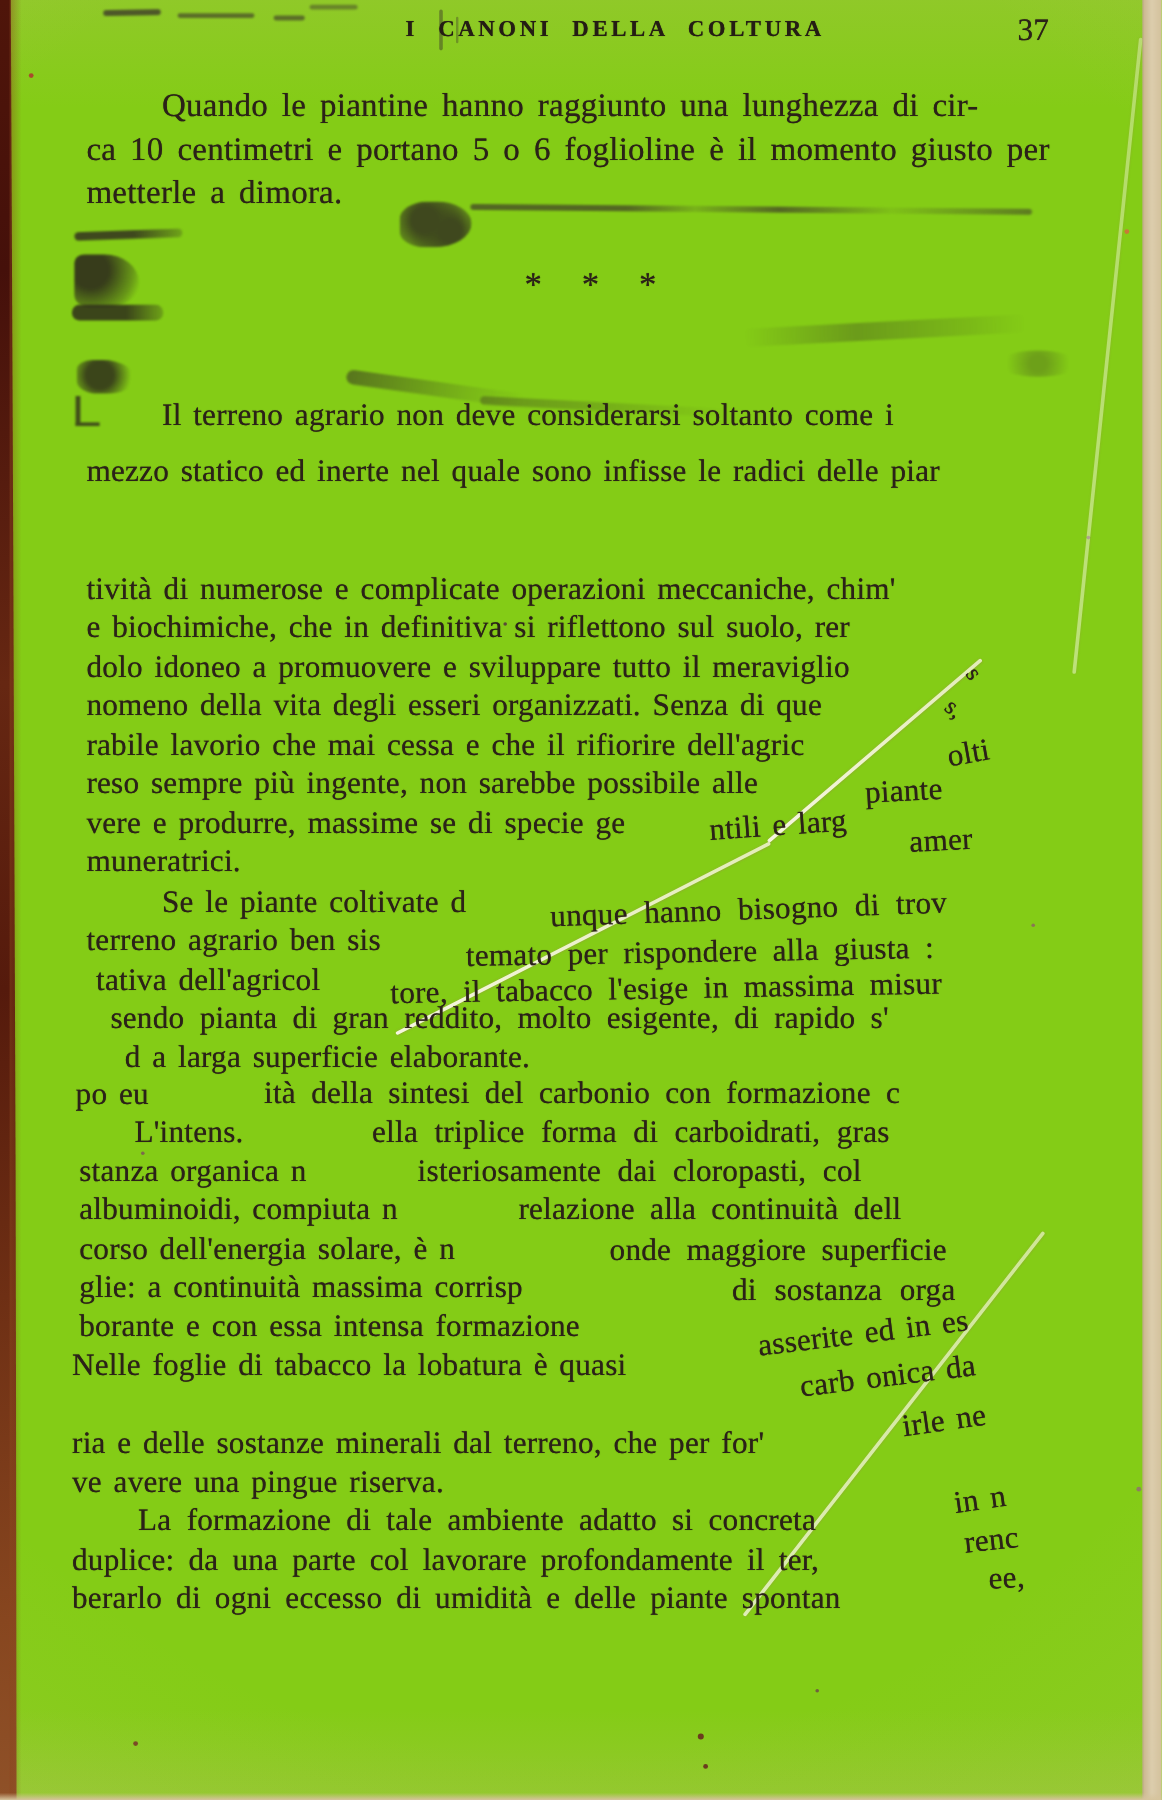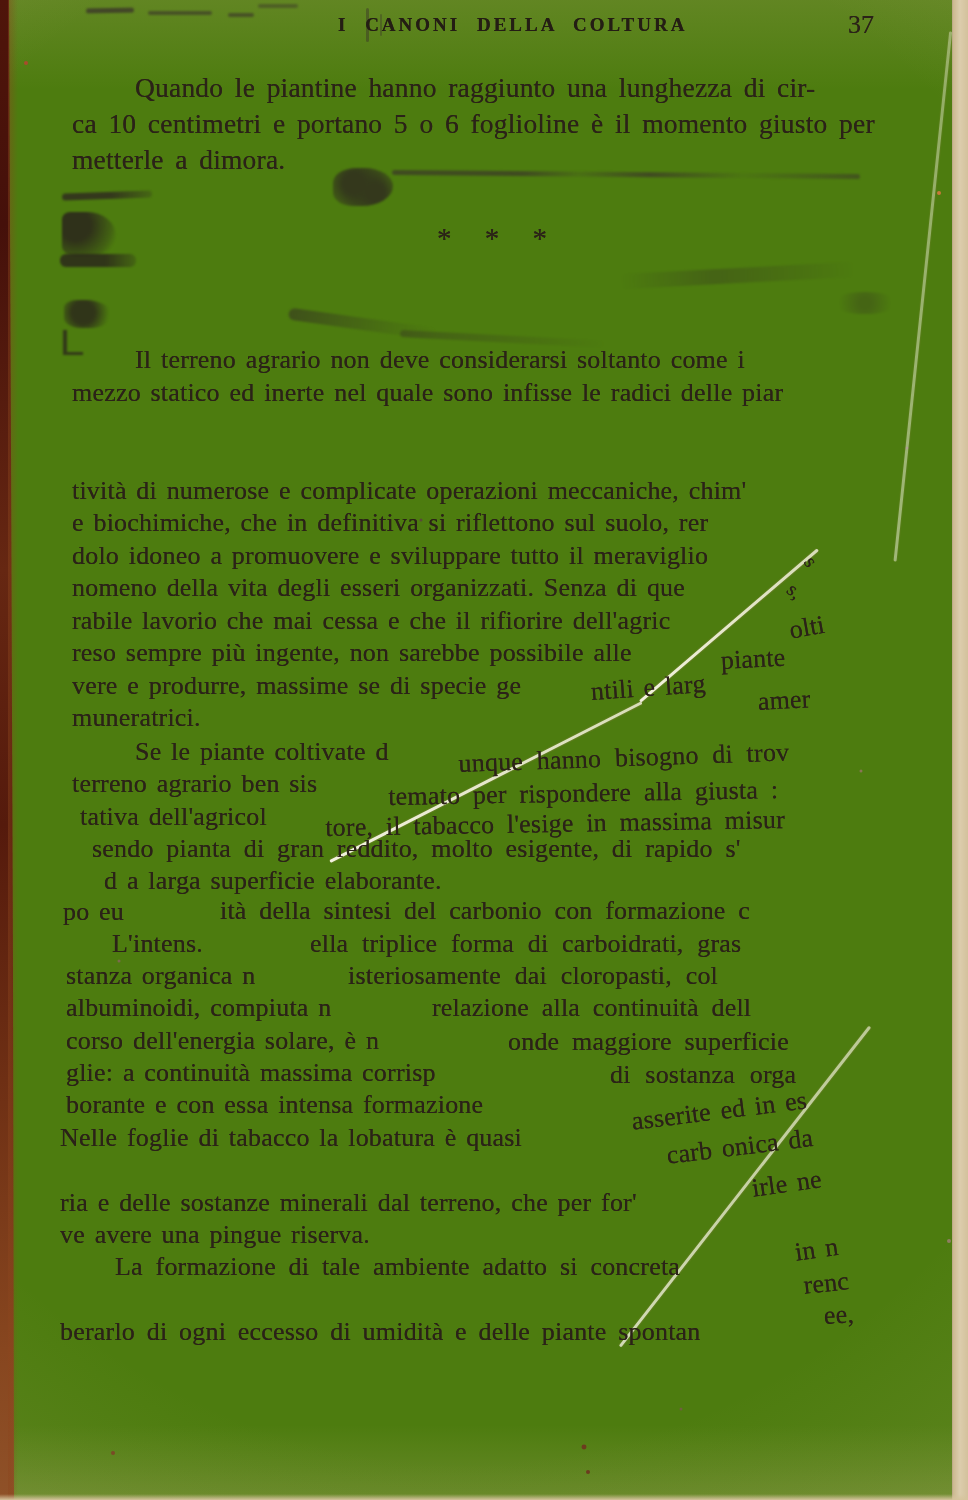--- a/index.html
+++ b/index.html
@@ -1,21 +1,21 @@
 <!DOCTYPE html>
 <html><head>
 <meta charset="utf-8">
 <style>
   html,body{margin:0;padding:0;}
   body{
     width:968px;height:1500px;overflow:hidden;
     background:#f2ecd4;
     font-family:"Liberation Serif", serif;
   }
-  #page{position:relative;width:968px;height:1500px;background:#4d7c0f;}
+  #page{position:relative;width:968px;height:1500px;background:#84cc16;}
 
   
   #vignette{position:absolute;inset:0;pointer-events:none;
     background:
       radial-gradient(130% 95% at 48% 45%, rgba(255,255,255,0) 55%, rgba(213,194,146,.32) 100%),
       linear-gradient(180deg, rgba(205,185,135,.16) 0%, rgba(255,255,255,0) 6%),
       linear-gradient(0deg, rgba(205,185,135,.22) 0%, rgba(255,255,255,0) 5%);
   }
 
   
@@ -138,21 +138,21 @@
 
   <div id="running-title">I CANONI DELLA COLTURA</div>
   <div id="page-number">37</div>
 
   <div id="separator">* * *</div>
 
   <div id="text-layer">
       <div class="line p1" style="left: 135px; top: 72px;">Quando le piantine hanno raggiunto una lunghezza di cir-</div>
       <div class="line p1" style="left: 72px; top: 108px;">ca 10 centimetri e portano 5 o 6 foglioline è il momento giusto per</div>
       <div class="line p1" style="left: 72px; top: 144px;">metterle a dimora.</div>
-      <div class="line" style="left: 135px; top: 345px; font-family: Liberation Serif, serif;">Il terreno agrario non deve considerarsi soltanto come i</div>
+      <div class="line" style="left: 135px; top: 331px; font-family: Liberation Serif, serif;">Il terreno agrario non deve considerarsi soltanto come i</div>
       <div class="line" style="left: 72px; top: 378px;">mezzo statico ed inerte nel quale sono infisse le radici delle piar</div>
       <div class="line" style="left: 72px; top: 476px;">tività di numerose e complicate operazioni meccaniche, chim'</div>
       <div class="line" style="left: 72px; top: 508px;">e biochimiche, che in definitiva si riflettono sul suolo, rer</div>
       <div class="line" style="left: 72px; top: 541px;">dolo idoneo a promuovere e sviluppare tutto il meraviglio</div>
       <div class="line" style="left: 818px; top: 552px; font-size: 20px; transform: rotate(55deg);">s</div>
       <div class="line" style="left: 72px; top: 573px;">nomeno della vita degli esseri organizzati. Senza di que</div>
       <div class="line" style="left: 797px; top: 578px; font-size: 20px; transform: rotate(40deg);">s,</div>
       <div class="line" style="left: 72px; top: 606px;">rabile lavorio che mai cessa e che il rifiorire dell'agric</div>
       <div class="line" style="left: 787px; top: 616px; transform: rotate(-10deg);">olti</div>
       <div class="line" style="left: 72px; top: 638px;">reso sempre più ingente, non sarebbe possibile alle</div>
@@ -184,20 +184,21 @@
       <div class="line" style="left: 66px; top: 1090px;">borante e con essa intensa formazione</div>
       <div class="line" style="left: 630px; top: 1107px; transform: rotate(-7deg);">asserite ed in es</div>
       <div class="line" style="left: 60px; top: 1123px;">Nelle foglie di tabacco la lobatura è quasi</div>
       <div class="line" style="left: 665px; top: 1141px; transform: rotate(-7deg);">carb onica da</div>
       <div class="line" style="left: 750px; top: 1174px; transform: rotate(-8deg);">irle ne</div>
       <div class="line" style="left: 60px; top: 1188px;">ria e delle sostanze minerali dal terreno, che per for'</div>
       <div class="line" style="left: 60px; top: 1220px;">ve avere una pingue riserva.</div>
       <div class="line" style="left: 793px; top: 1238px; transform: rotate(-8deg);">in n</div>
       <div class="line" style="left: 115px; top: 1252px; word-spacing: 6px;">La formazione di tale ambiente adatto si concreta</div>
       <div class="line" style="left: 802px; top: 1271px; transform: rotate(-6deg);">renc</div>
+      <div class="line" style="left: 60px; top: 1285px; word-spacing: 5px;">duplice: da una parte col lavorare profondamente il ter,</div>
       <div class="line" style="left: 823px; top: 1301px; transform: rotate(-3deg);">ee,</div>
       <div class="line" style="left: 60px; top: 1317px; word-spacing: 5px;">berarlo di ogni eccesso di umidità e delle piante spontan</div>
     </div>
 
   <div id="spine"></div>
   <div id="spine-glow"></div>
   <div id="edge-right"></div>
   <div id="edge-bottom"></div>
 
 </div>

